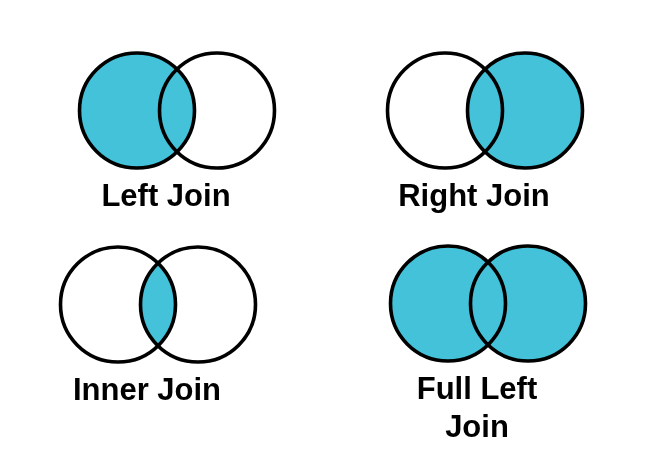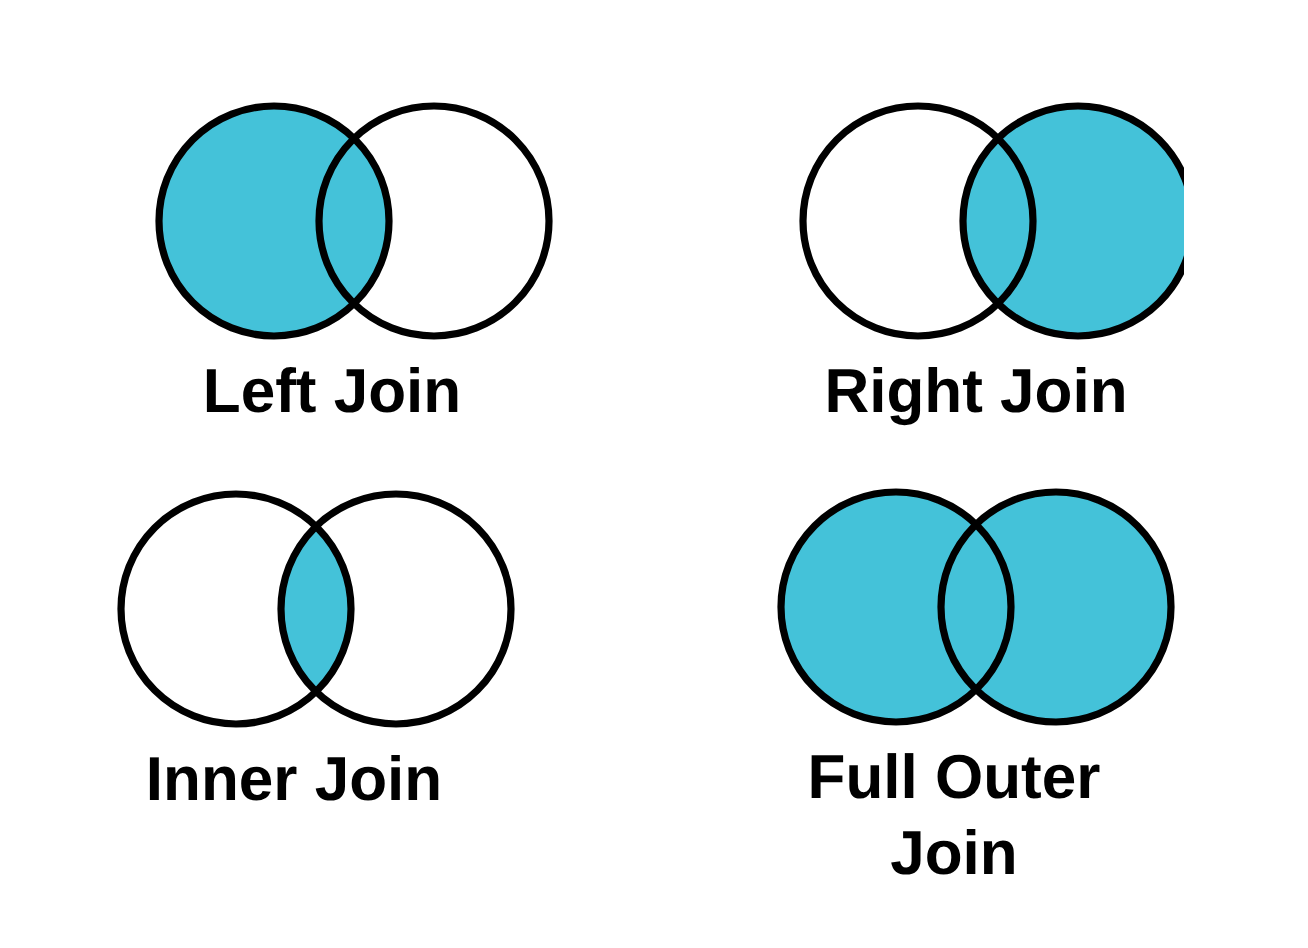--- a/index.html
+++ b/index.html
@@ -49,21 +49,21 @@
     <svg class="venn-svg" width="240" height="125">
         <circle cx="80" cy="62.5" r="57.5" fill="#44C2D9"></circle>
         <circle cx="160" cy="62.5" r="57.5" fill="#ffffff"></circle>
         <path d="M 120 21.2 A 57.5 57.5 0 0 1 120 103.8 A 57.5 57.5 0 0 1 120 21.2 Z" fill="#44C2D9"></path>
         <circle cx="80" cy="62.5" r="57.5" fill="none" stroke="#000000" stroke-width="3.6"></circle>
         <circle cx="160" cy="62.5" r="57.5" fill="none" stroke="#000000" stroke-width="3.6"></circle>
       </svg>
     <div class="venn-label">Left Join</div>
   </div>
 
-  <div class="venn-cell" style="left:379px; top:48px">
+  <div class="venn-cell" style="left:365px; top:48px">
     <svg class="venn-svg" width="240" height="125">
         <circle cx="80" cy="62.5" r="57.5" fill="#ffffff"></circle>
         <circle cx="160" cy="62.5" r="57.5" fill="#44C2D9"></circle>
         <path d="M 120 21.2 A 57.5 57.5 0 0 1 120 103.8 A 57.5 57.5 0 0 1 120 21.2 Z" fill="#44C2D9"></path>
         <circle cx="80" cy="62.5" r="57.5" fill="none" stroke="#000000" stroke-width="3.6"></circle>
         <circle cx="160" cy="62.5" r="57.5" fill="none" stroke="#000000" stroke-width="3.6"></circle>
       </svg>
     <div class="venn-label">Right Join</div>
   </div>
 
@@ -79,17 +79,17 @@
   </div>
 
   <div class="venn-cell" style="left:368px; top:241px">
     <svg class="venn-svg" width="240" height="125">
         <circle cx="80" cy="62.5" r="57.5" fill="#44C2D9"></circle>
         <circle cx="160" cy="62.5" r="57.5" fill="#44C2D9"></circle>
         <path d="M 120 21.2 A 57.5 57.5 0 0 1 120 103.8 A 57.5 57.5 0 0 1 120 21.2 Z" fill="#44C2D9"></path>
         <circle cx="80" cy="62.5" r="57.5" fill="none" stroke="#000000" stroke-width="3.6"></circle>
         <circle cx="160" cy="62.5" r="57.5" fill="none" stroke="#000000" stroke-width="3.6"></circle>
       </svg>
-    <div class="venn-label">Full Outer
+    <div class="venn-label">Full Left
 Join</div>
   </div>
 
 </div>
 
 </body></html>

